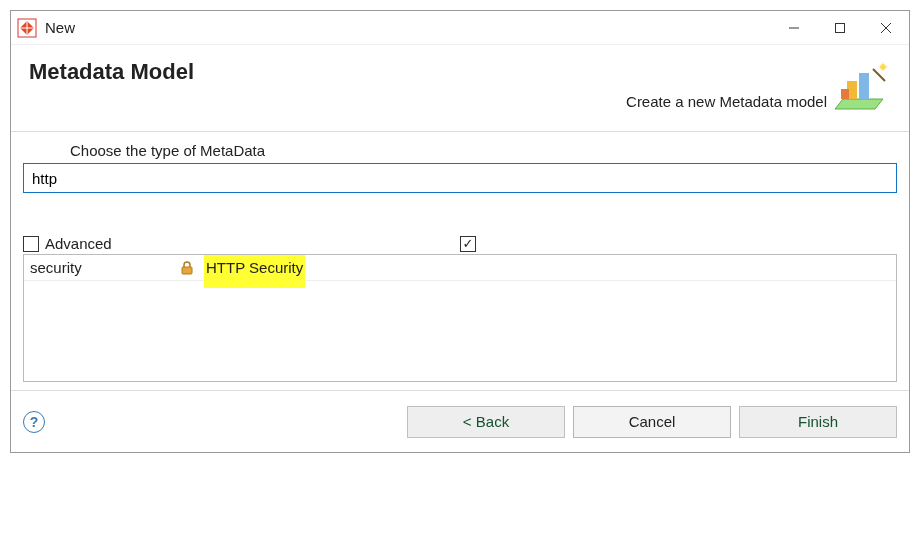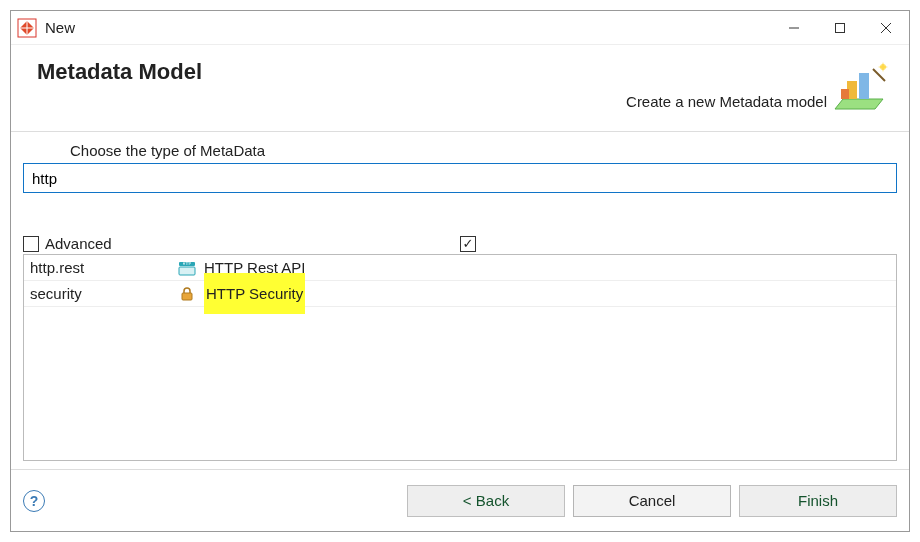--- a/index.html
+++ b/index.html
@@ -1,20 +1,20 @@
 <!DOCTYPE html>
 <html><head>
 <meta charset="utf-8">
 <style>
   * { box-sizing: border-box; }
   html, body { margin: 0; padding: 0; font-family: "Segoe UI", Tahoma, sans-serif; font-size: 15px; color: #222; }
   body { background: #fff; padding: 10px; }
   .dialog {
     width: 900px;
-    height: 522px;
+    height: 443px;
     border: 1px solid #999;
     background: #fff;
     display: flex;
     flex-direction: column;
     box-shadow: 0 0 0 rgba(0,0,0,0);
   }
   
   .titlebar {
     height: 34px;
     display: flex;
@@ -37,21 +37,21 @@
   }
   .win-btn svg { width: 12px; height: 12px; }
   
   .header {
     padding: 14px 18px 12px 18px;
     display: flex;
     align-items: flex-start;
     border-bottom: 1px solid #ddd;
   }
   .header .text { flex: 1; }
-  .header h1 { margin: 0 0 8px 8px; font-size: 22px; font-weight: 700; }
+  .header h1 { margin: 0 0 8px 0; font-size: 22px; font-weight: 700; }
   .header .subtitle { margin: 0 0 0 8px; font-size: 15px; text-align: right; }
   .header .wizard-icon { width: 64px; height: 60px; }
   
   .body {
     flex: 1;
     padding: 10px 12px 8px 12px;
     display: flex;
     flex-direction: column;
     overflow: hidden;
   }
@@ -191,31 +191,20 @@
         <span id="adv-cb" class="checkbox-box"></span>
         <span>Advanced</span>
       </div>
       <div class="col">
         <span id="show-cb" class="checkbox-box checked"></span>
       </div>
     </div>
 
     <div class="list" id="list">
         <div class="row">
-          <span class="c-id">http.rest</span>
-          <span class="c-icon">
-            <svg width="18" height="16" viewBox="0 0 18 16">
-              <rect x="1" y="2" width="16" height="4" rx="1" fill="#2aa6b6"></rect>
-              <rect x="1" y="7" width="16" height="8" rx="1" fill="#d8f1f4" stroke="#2aa6b6"></rect>
-              <text x="9" y="5.2" font-size="3.2" text-anchor="middle" fill="#fff" font-family="sans-serif">HTTP</text>
-            </svg>
-          </span>
-          <span class="c-label">HTTP Rest API</span>
-        </div>
-        <div class="row">
           <span class="c-id">security</span>
           <span class="c-icon">
             <svg width="16" height="16" viewBox="0 0 16 16">
               <rect x="3" y="7" width="10" height="7" rx="1" fill="#e8a63a" stroke="#b07a1e"></rect>
               <path d="M5 7 V5 a3 3 0 0 1 6 0 V7" fill="none" stroke="#b07a1e" stroke-width="1.5"></path>
             </svg>
           </span>
           <span class="c-label"><span class="hl">HTTP Security</span></span>
         </div>
       </div>

